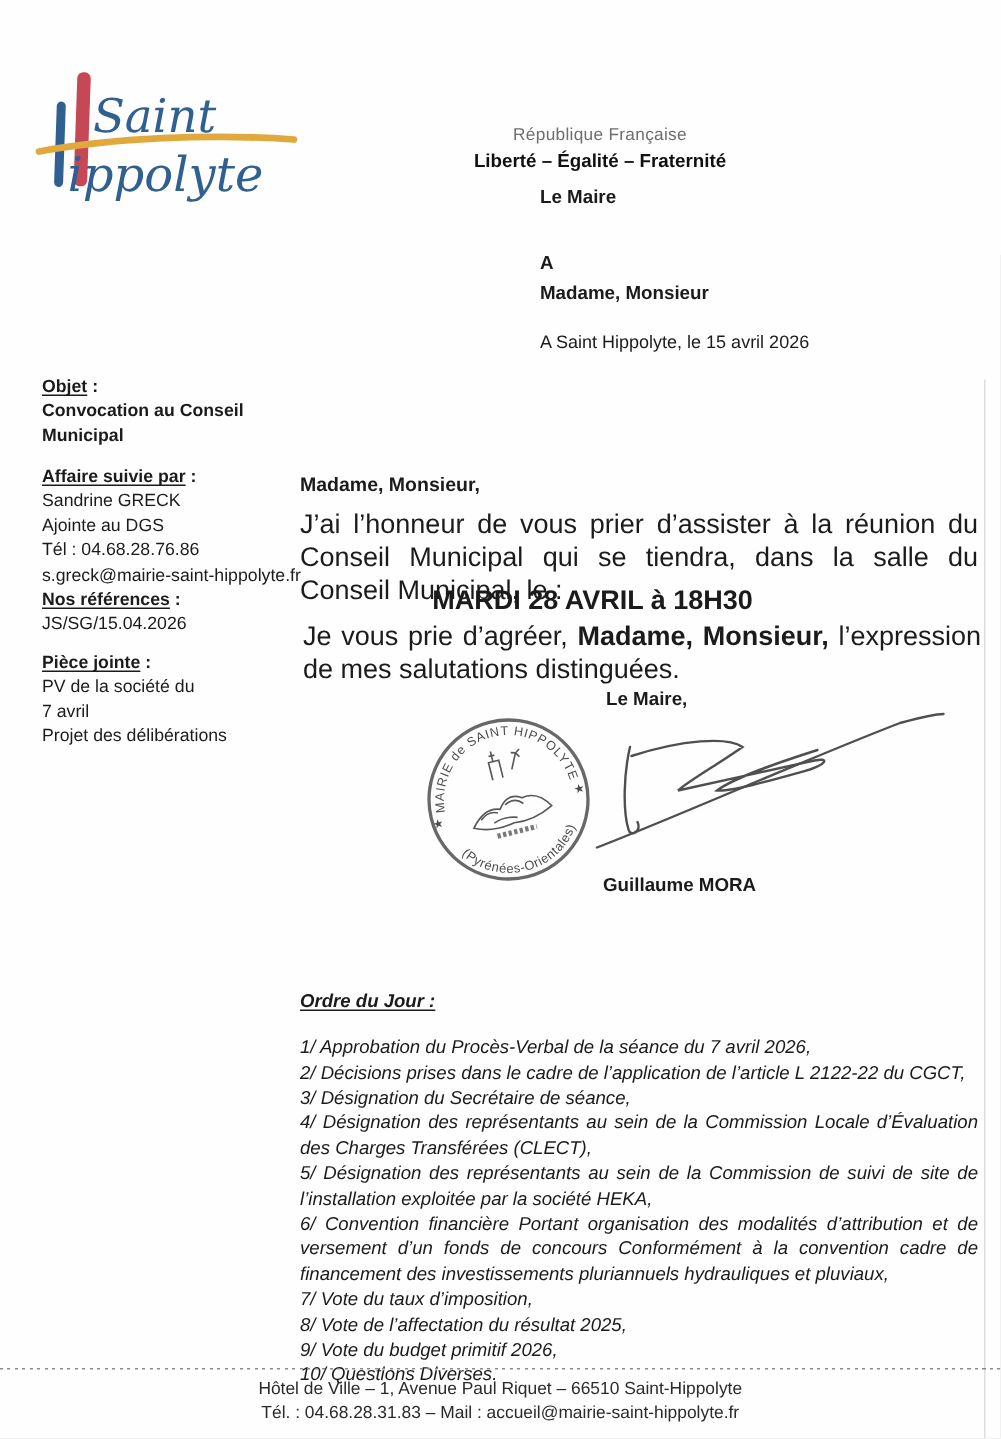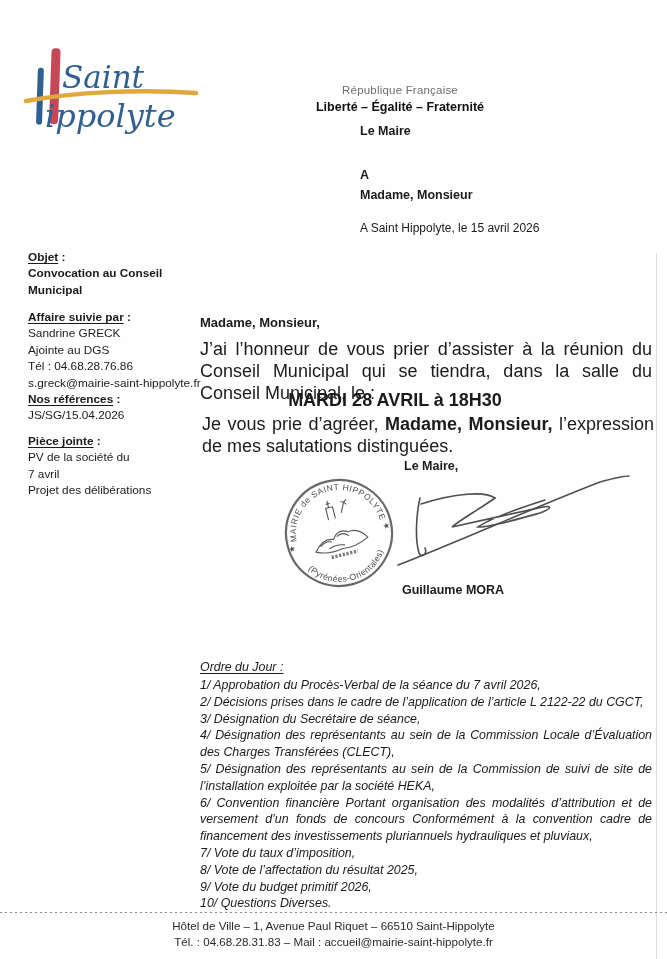--- a/index.html
+++ b/index.html
@@ -25,22 +25,22 @@
 
   
   .salut{font-size:13px;font-weight:bold;}
   .bodyp{font-size:18px;line-height:22px;text-align:justify;width:452px;}
   .meeting{font-size:18px;font-weight:bold;text-align:center;width:390px;}
   .sig-title{font-size:12.5px;font-weight:bold;}
   .sig-name{font-size:12.5px;font-weight:bold;}
 
   
   .agenda{width:452px;font-style:italic;}
-  .agenda-head{font-size:12.4px;font-weight:normal;text-decoration:underline;
-               text-underline-offset:2px;line-height:17px;margin-bottom:1px;}
+  .agenda-head{font-size:12.4px;font-weight:bold;text-decoration:underline;
+               text-underline-offset:2px;line-height:17px;margin-bottom:14px;}
   .agenda-item{font-size:12.4px;line-height:16.8px;text-align:justify;}
 
   
   .foot-rule{height:1px;background:repeating-linear-gradient(90deg,#8a8a8a 0 2px,transparent 2px 5px);}
   .footer-text{text-align:center;font-size:11.6px;line-height:16.5px;color:#2a2a2a;width:100%;}
 
   .scan-artifact{width:1px;background:#dedede;}
   svg text{font-family:"Liberation Sans",sans-serif;}
   .logo-script{font-family:"DejaVu Serif",serif;font-style:italic;}
 </style>

